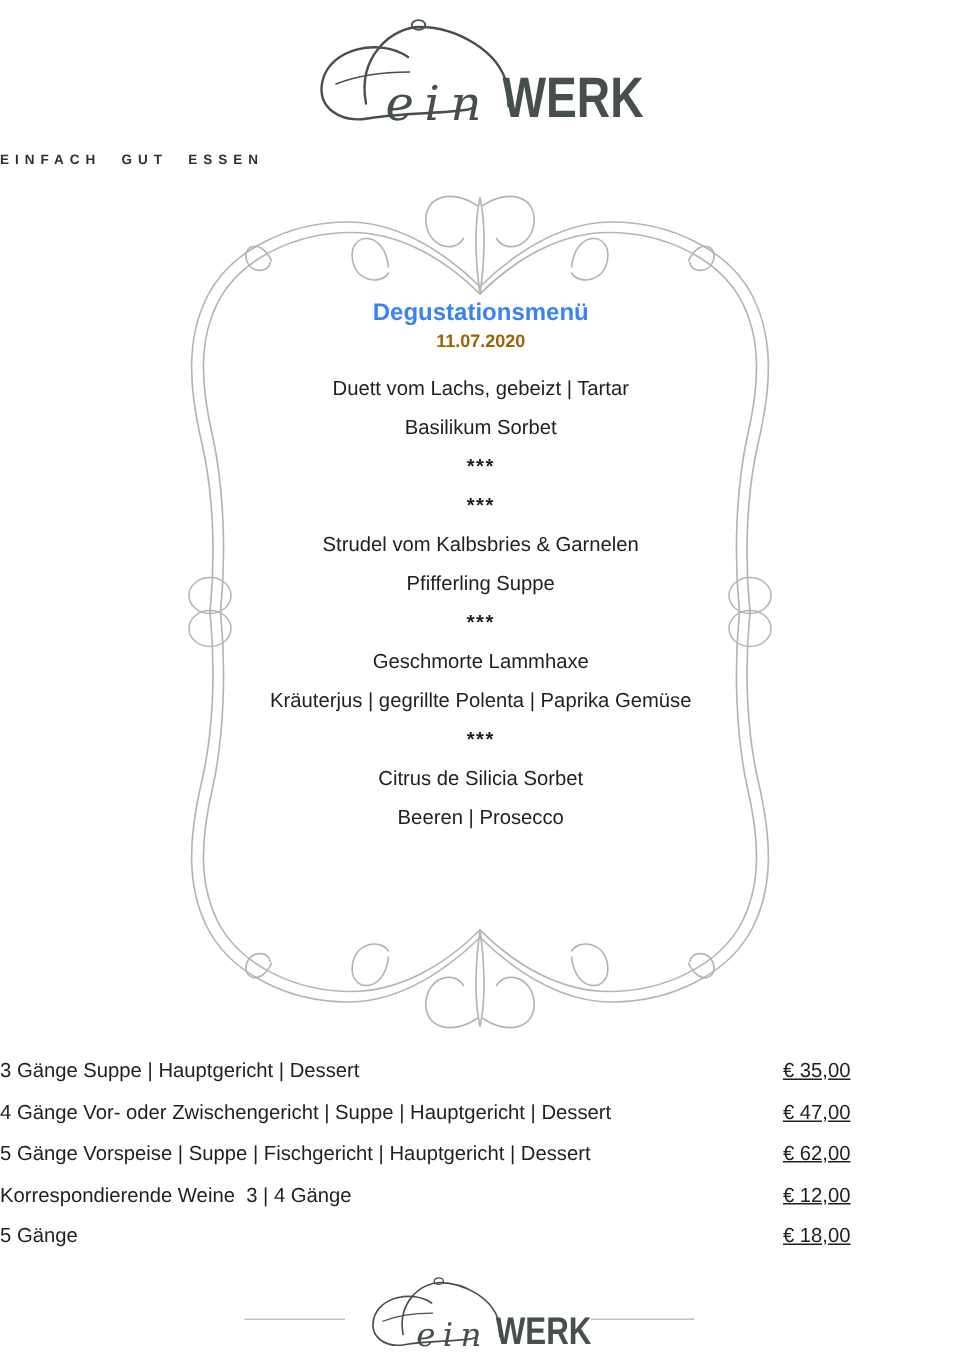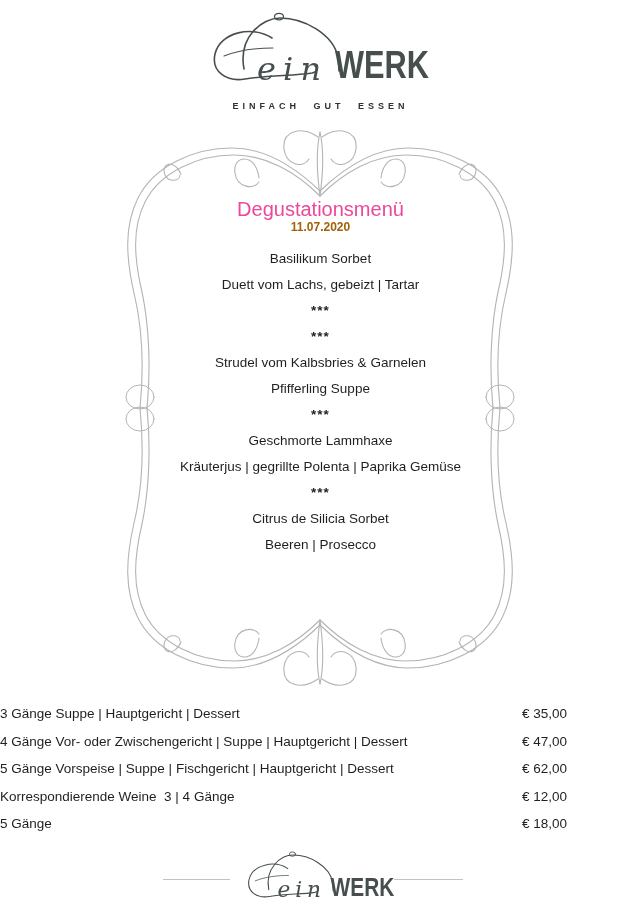--- a/index.html
+++ b/index.html
@@ -15,50 +15,50 @@
   .logo-top{
     position:absolute;left:50%;top:12px;transform:translateX(-50%);
     width:225px;height:84px;
   }
   .logo-bottom{
     position:absolute;left:50%;top:851px;transform:translateX(-50%);
     width:152px;height:57px;
   }
   .tagline{
     position:absolute;top:101px;left:0;width:100%;
-    text-align:center;
+    text-align:left;
     font-size:9px;font-weight:700;
     letter-spacing:4px;word-spacing:7px;
     color:#2b3231;
   }
   
   .frame{position:absolute;left:114px;top:128px;width:412px;height:560px;}
   
   .menu-text{
     position:absolute;top:198px;left:0;width:100%;
     text-align:center;
   }
-  .menu-title{font-size:20px;font-weight:400;line-height:22px;color:#ec4899;}
+  .menu-title{font-size:16px;font-weight:700;line-height:22px;color:#3b82f6;}
   .menu-date{font-size:12px;font-weight:700;line-height:15px;color:#a16207;}
   .menu-lines{margin-top:14px;}
   .line{
     font-size:13.5px;line-height:20px;margin-bottom:6px;
     white-space:pre;color:#1f1f1f;
   }
   .sep{font-weight:700;letter-spacing:1px;}
   
   .pricing{
     position:absolute;top:704px;right:74px;left:0;
   }
   .price-row{
     display:flex;justify-content:space-between;align-items:baseline;
     font-size:13.5px;line-height:20px;margin-bottom:7.5px;
   }
   .price-label{white-space:pre;text-align:right;}
-  .price-value{width:46px;margin-left:10px;text-align:right;white-space:pre;}
+  .price-value{width:46px;margin-left:10px;text-align:right;white-space:pre;text-decoration:underline;}
   
   .rule{position:absolute;height:1px;background:#c2c2c2;top:879px;}
   .rule-left{left:163px;width:67px;}
   .rule-right{left:394px;width:69px;}
 </style>
 </head>
 <body>
 
 <div id="page">
 
@@ -99,22 +99,22 @@
     <use href="#frame-quarter"></use>
     <use href="#frame-quarter" transform="translate(412,0) scale(-1,1)"></use>
     <use href="#frame-quarter" transform="translate(0,560) scale(1,-1)"></use>
     <use href="#frame-quarter" transform="translate(412,560) scale(-1,-1)"></use>
   </svg>
 
   <div class="menu-text">
     <div class="menu-title">Degustationsmenü</div>
     <div class="menu-date">11.07.2020</div>
     <div class="menu-lines">
+        <div class="line">Duett vom Lachs, gebeizt | Tartar</div>
         <div class="line">Basilikum Sorbet</div>
-        <div class="line">Duett vom Lachs, gebeizt | Tartar</div>
         <div class="line sep">***</div>
         <div class="line sep">***</div>
         <div class="line">Strudel vom Kalbsbries &amp; Garnelen</div>
         <div class="line">Pfifferling Suppe</div>
         <div class="line sep">***</div>
         <div class="line">Geschmorte Lammhaxe</div>
         <div class="line">Kräuterjus | gegrillte Polenta | Paprika Gemüse</div>
         <div class="line sep">***</div>
         <div class="line">Citrus de Silicia Sorbet</div>
         <div class="line">Beeren | Prosecco</div>

